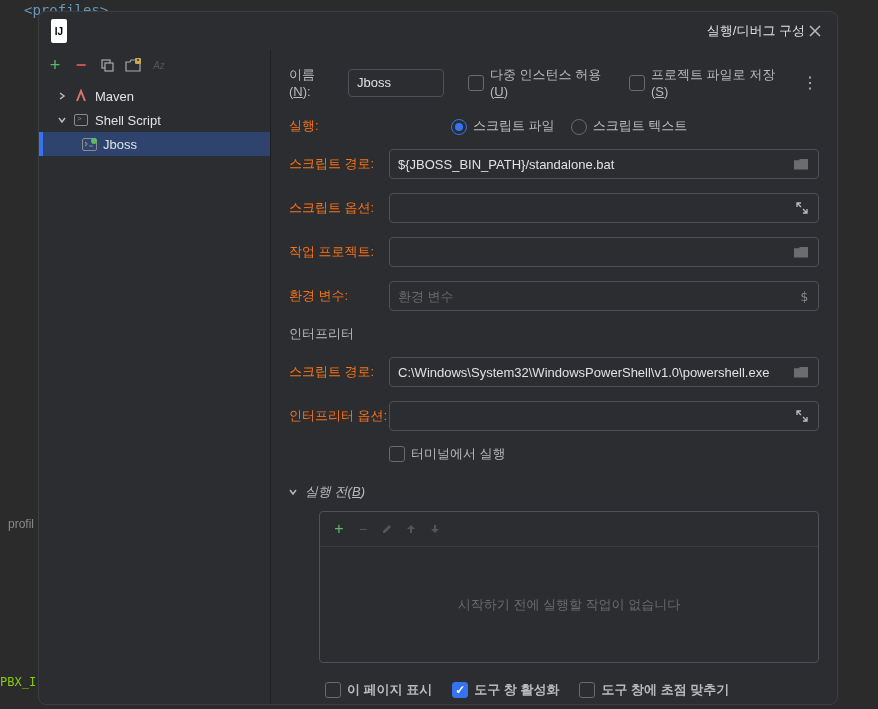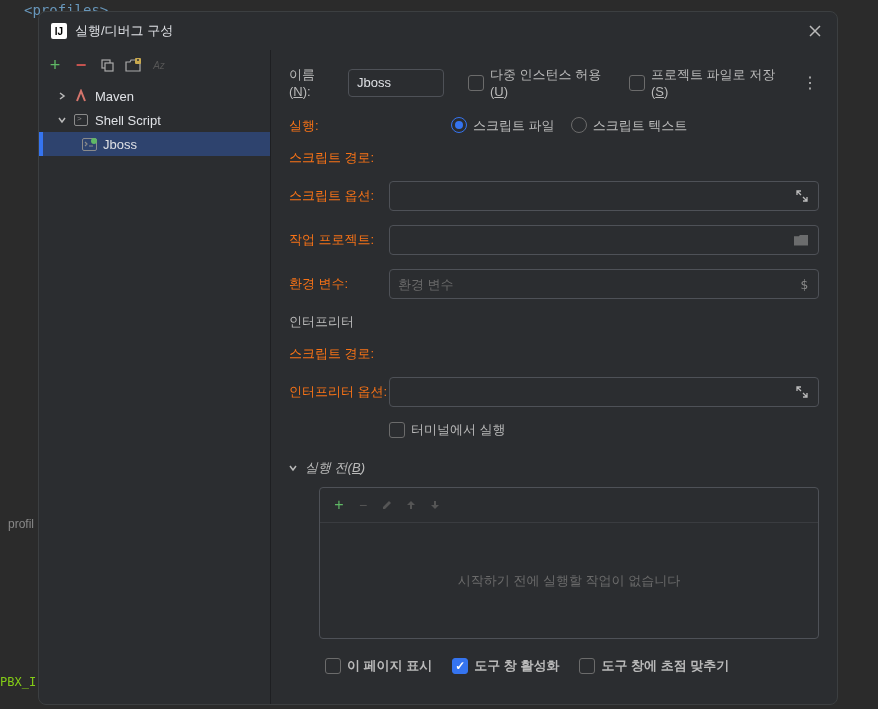--- a/index.html
+++ b/index.html
@@ -57,35 +57,36 @@
       flex-direction: column;
     }
     .dialog-header {
       display: flex;
       align-items: center;
       padding: 8px 12px;
       height: 38px;
     }
     .app-icon {
       width: 16px;
-      height: 16px;
+      height: 24px;
       background: #fff;
       color: #000;
       font-size: 10px;
       font-weight: bold;
       display: flex;
       align-items: center;
       justify-content: center;
       border-radius: 2px;
       margin-right: 8px;
     }
     .dialog-title {
       flex: 1;
       color: #dfe1e5;
       font-size: 13px;
+      text-align: right;
     }
     .close-btn {
       width: 20px; height: 20px;
       display: flex;
       align-items: center;
       justify-content: center;
       cursor: pointer;
       color: #bababa;
     }
     .dialog-body {
@@ -224,21 +225,21 @@
       border: 1px solid #6b6b6b;
       border-radius: 50%;
       display: inline-flex;
       align-items: center;
       justify-content: center;
     }
     .radio.selected { border-color: #3574f0; }
     .radio.selected::after {
       content:""; width:8px; height:8px; background:#3574f0; border-radius:50%;
     }
-    .radio-wrap { display:flex; align-items:flex-start; gap:6px; cursor:pointer; }
+    .radio-wrap { display:flex; align-items:flex-end; gap:6px; cursor:pointer; }
     .input-full {
       flex: 1;
       display: flex;
       align-items: center;
       background: #2b2d30;
       border: 1px solid #4e5157;
       border-radius: 4px;
       height: 30px;
       padding: 0 8px;
     }
@@ -409,20 +410,26 @@
           </label>
           <label class="radio-wrap">
             <span class="radio"></span>
             <span>스크립트 텍스트</span>
           </label>
         </div>
       </div>
 
       <div class="form-row">
         <div class="form-label">스크립트 경로:</div>
+        <div class="input-full">
+          <input value="${JBOSS_BIN_PATH}/standalone.bat" style="">
+          <span class="input-end-icon">
+              <span class="folder-icon"></span>
+            </span>
+        </div>
       </div>
 
       <div class="form-row">
         <div class="form-label">스크립트 옵션:</div>
         <div class="input-full">
           <input style="">
           <span class="input-end-icon">
             <svg width="12" height="12" viewBox="0 0 12 12">
                 <path d="M1 5 L1 1 L5 1 M7 11 L11 11 L11 7 M1 1 L5 5 M11 11 L7 7" stroke="#bababa" stroke-width="1.3" fill="none"></path>
               </svg>
@@ -445,20 +452,26 @@
         <div class="input-full">
           <input placeholder="환경 변수" style="">
           <span class="input-end-icon dollar-icon">$</span>
         </div>
       </div>
 
       <div class="section-title">인터프리터</div>
 
       <div class="form-row">
         <div class="form-label">스크립트 경로:</div>
+        <div class="input-full">
+          <input value="C:\Windows\System32\WindowsPowerShell\v1.0\powershell.exe" style="">
+          <span class="input-end-icon">
+              <span class="folder-icon"></span>
+            </span>
+        </div>
       </div>
 
       <div class="form-row">
         <div class="form-label">인터프리터 옵션:</div>
         <div class="input-full">
           <input style="">
           <span class="input-end-icon">
             <svg width="12" height="12" viewBox="0 0 12 12">
                 <path d="M1 5 L1 1 L5 1 M7 11 L11 11 L11 7 M1 1 L5 5 M11 11 L7 7" stroke="#bababa" stroke-width="1.3" fill="none"></path>
               </svg>

